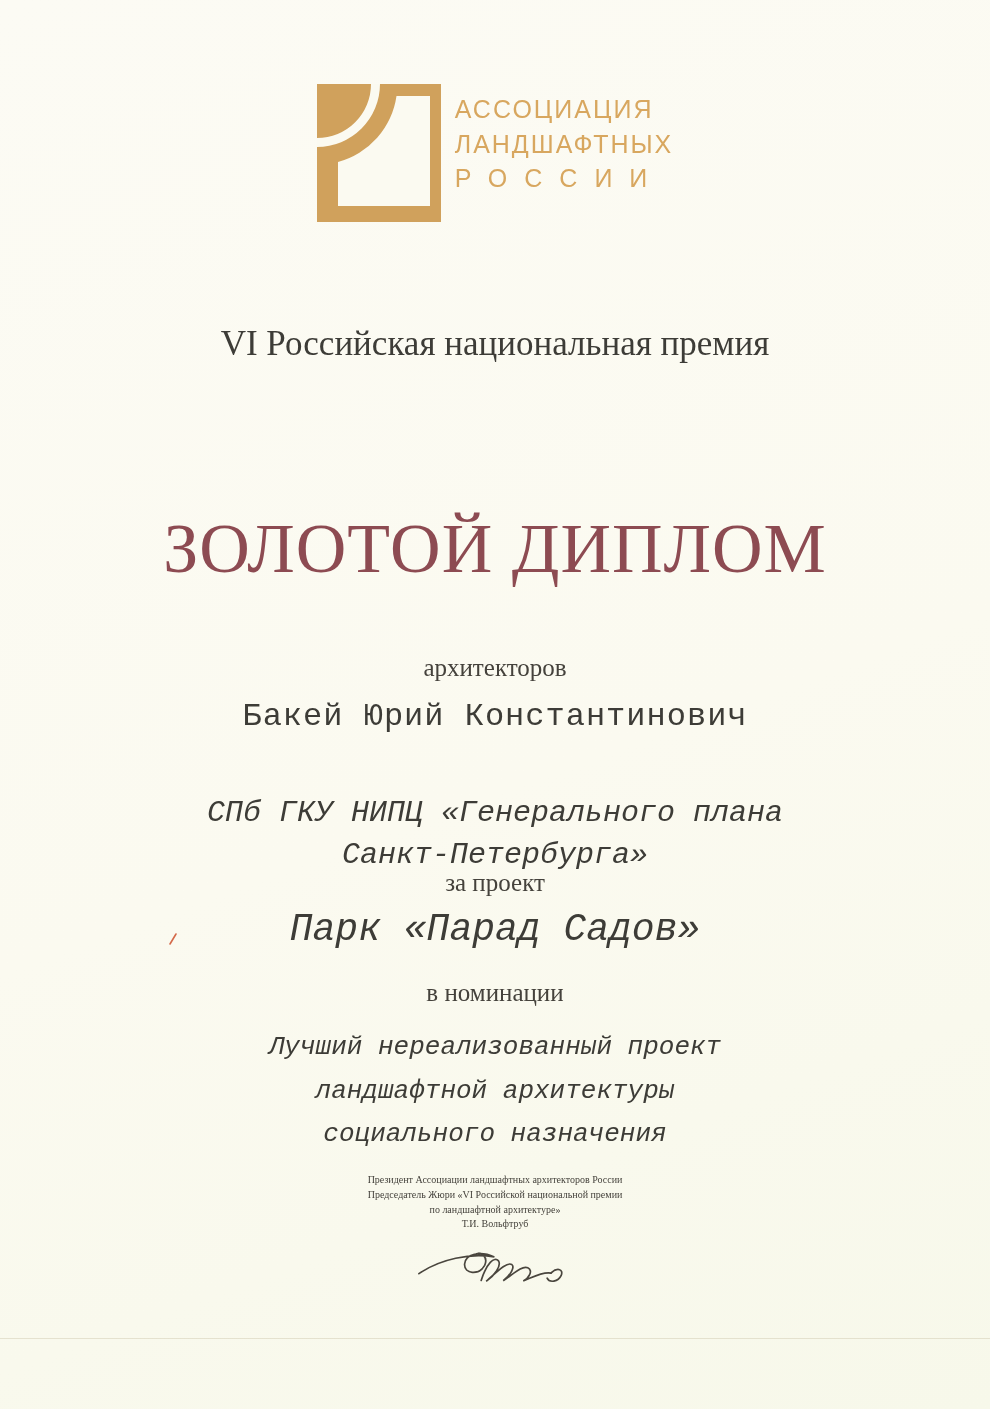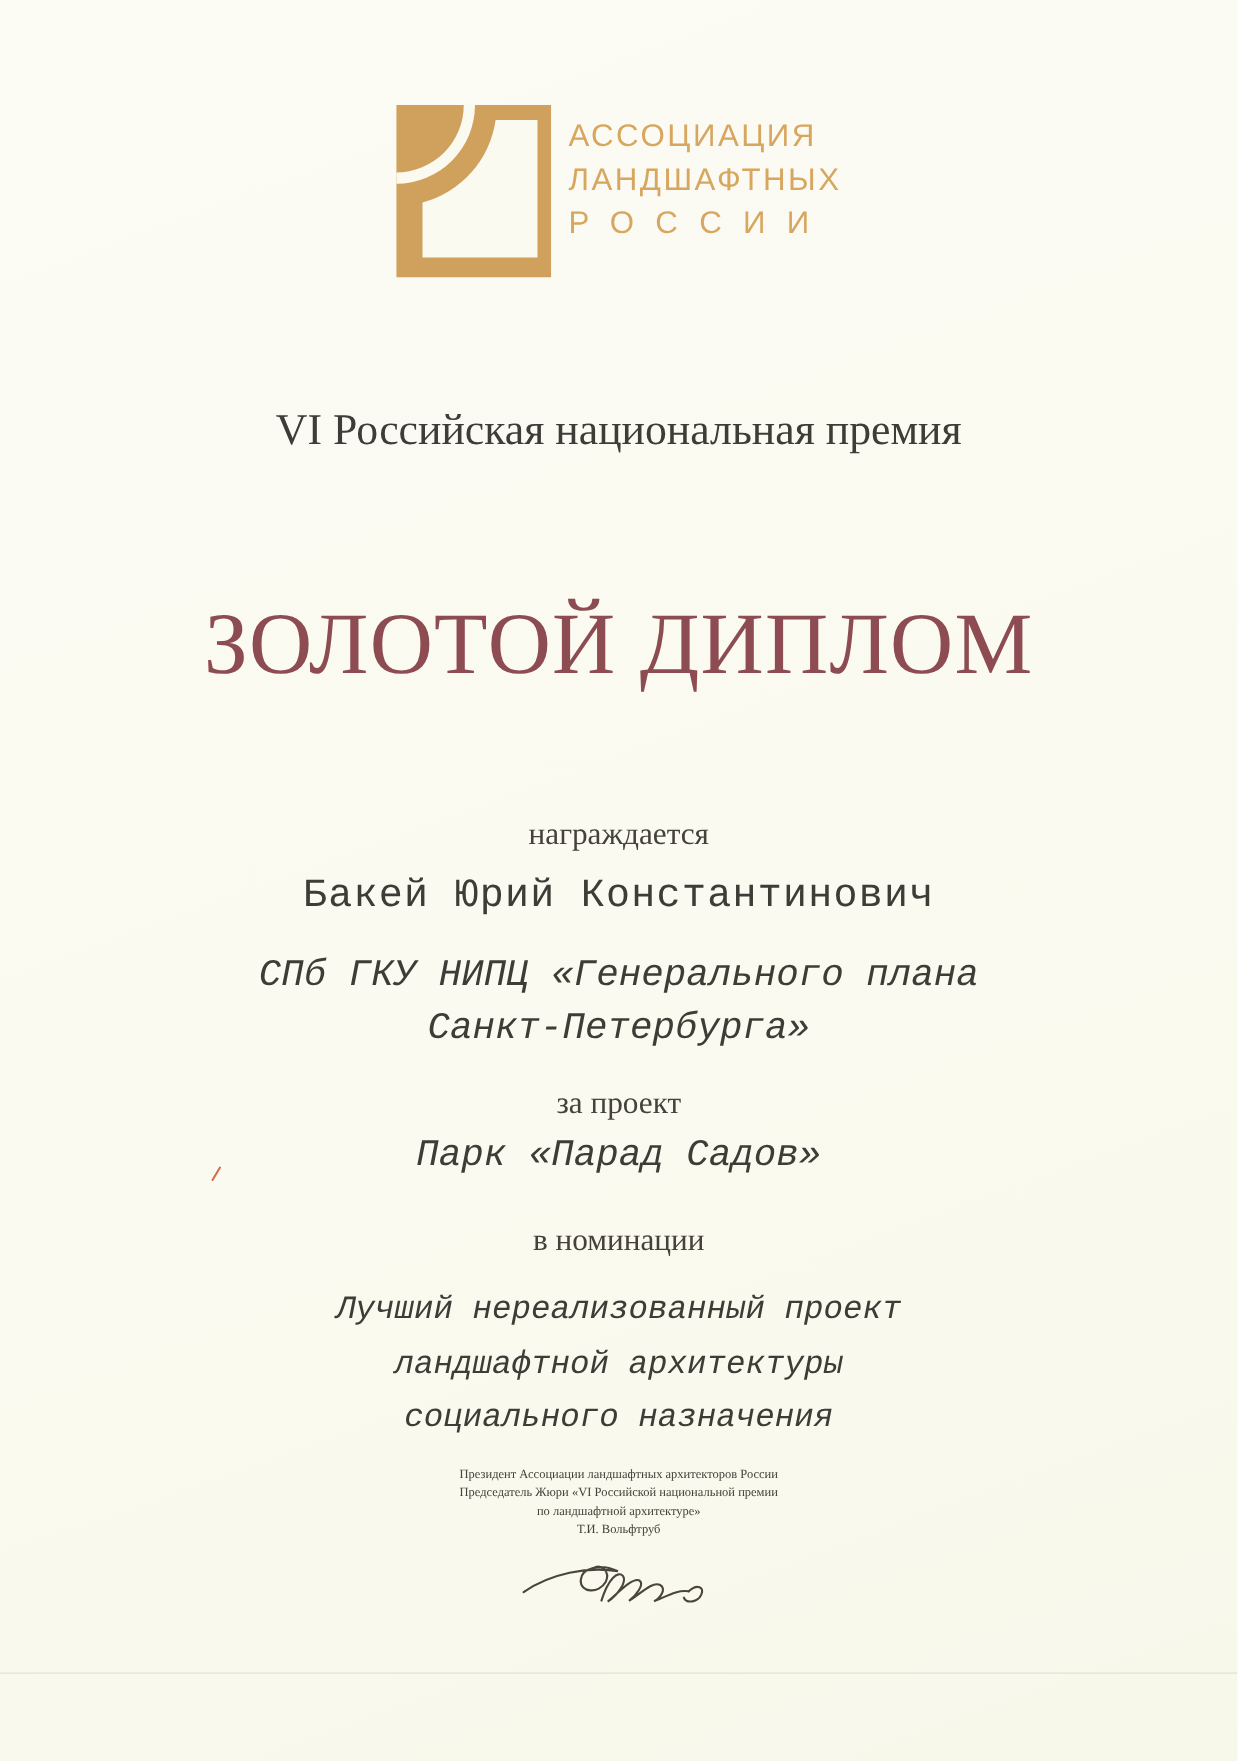--- a/index.html
+++ b/index.html
@@ -20,31 +20,31 @@
   .centered{left:0;width:990px;text-align:center;}
 
   
   .logo-row{top:84px;left:0;width:990px;display:flex;justify-content:center;gap:14px;}
   .logo-text{padding-top:8px;font-family:"Liberation Sans",sans-serif;color:var(--gold_text);}
   .logo-line{font-size:25px;line-height:34.5px;letter-spacing:2px;white-space:nowrap;}
   .logo-line.spread{letter-spacing:17px;}
 
   
   .award-title{top:320px;font-size:35px;line-height:47px;color:var(--ink);}
-  .diploma-title{top:476px;font-size:70px;letter-spacing:1px;color:var(--maroon);font-weight:400;}
+  .diploma-title{top:509px;font-size:70px;letter-spacing:1px;color:var(--maroon);font-weight:400;}
 
   .serif-label{font-size:25px;color:var(--serif_ink);}
   .lbl-awarded{top:654px;}
   .lbl-project{top:869px;}
   .lbl-nomination{top:979px;}
 
   .sans{font-family:Liberation Mono, monospace;color:var(--ink);}
   .recipient-name{top:698px;font-size:32px;letter-spacing:1px;}
-  .org{top:760px;font-size:30px;line-height:42px;font-style:italic;}
-  .project-name{top:908px;font-size:30px;font-style:italic;}
+  .org{top:792px;font-size:30px;line-height:42px;font-style:italic;}
+  .project-name{top:908px;font-size:38px;font-style:italic;}
   .nomination{top:1026px;font-size:26px;line-height:43.5px;font-style:italic;}
 
   .signatory{top:1173px;font-size:10px;line-height:14.8px;color:var(--serif_ink);}
 
   .signature{top:1244px;left:415px;transform:rotate(-2deg);}
   .red-mark{top:932px;left:168px;}
   .crease{top:1338px;left:0;width:990px;height:1px;background:rgba(203,198,170,.45);}
 </style>
 </head>
 <body>
@@ -67,21 +67,21 @@
       <div class="logo-line spread">РОССИИ</div>
     </div>
   </div>
 
   <div class="abs centered award-title">
     <div>VI Российская национальная премия</div>
   </div>
 
   <div class="abs centered diploma-title">ЗОЛОТОЙ ДИПЛОМ</div>
 
-  <div class="abs centered serif-label lbl-awarded">награждается</div>
+  <div class="abs centered serif-label lbl-awarded">архитекторов</div>
   <div class="abs centered sans recipient-name">Бакей Юрий Константинович</div>
   <div class="abs centered sans org">
     <div>СПб ГКУ НИПЦ «Генерального плана</div>
     <div>Санкт-Петербурга»</div>
   </div>
 
   <div class="abs centered serif-label lbl-project">за проект</div>
   <div class="abs centered sans project-name">Парк «Парад Садов»</div>
 
   <div class="abs centered serif-label lbl-nomination">в номинации</div>

